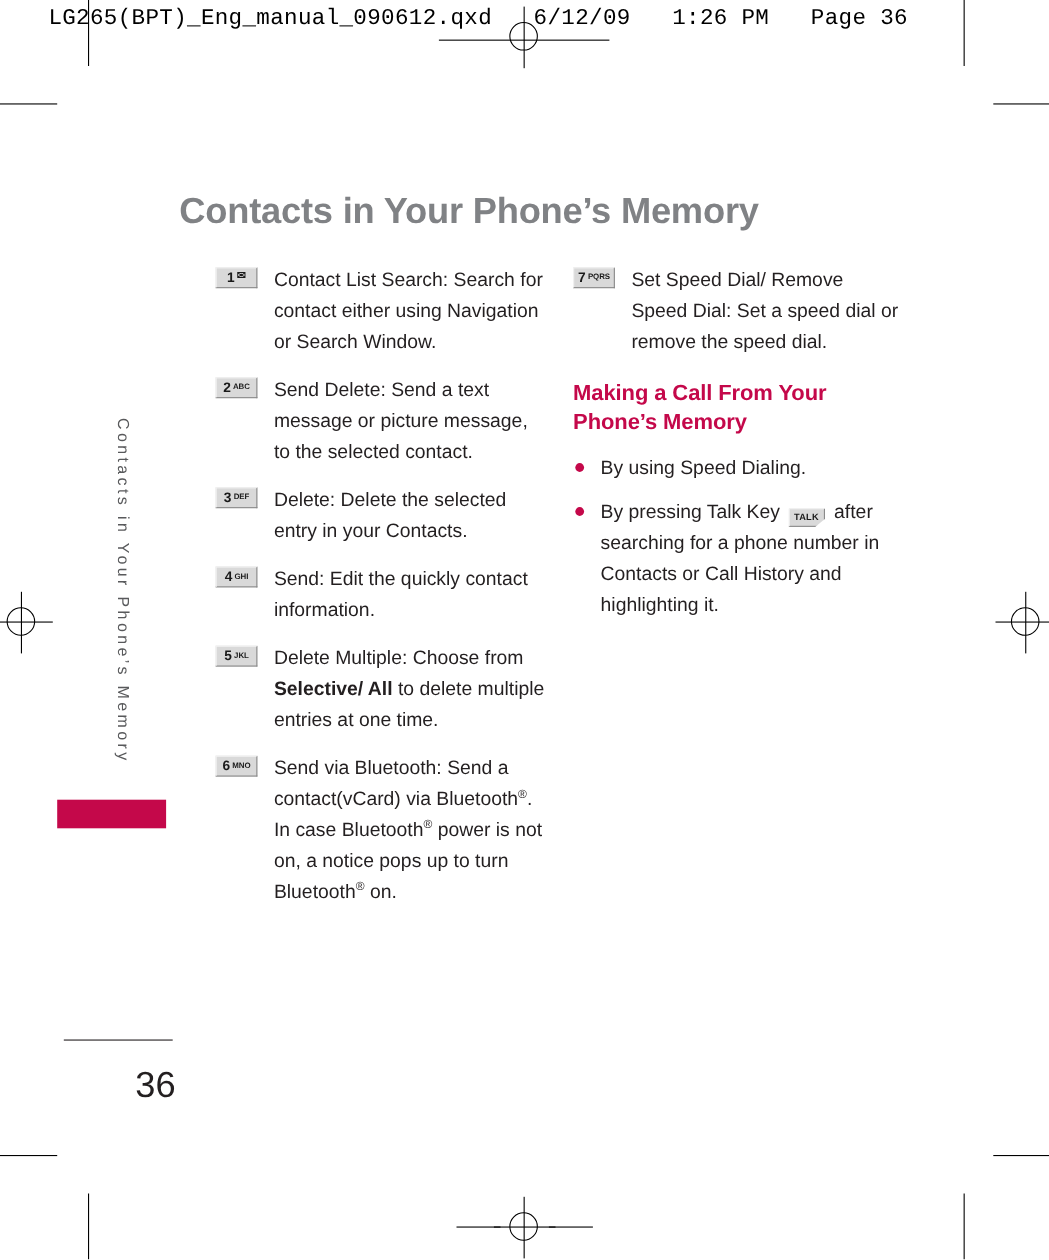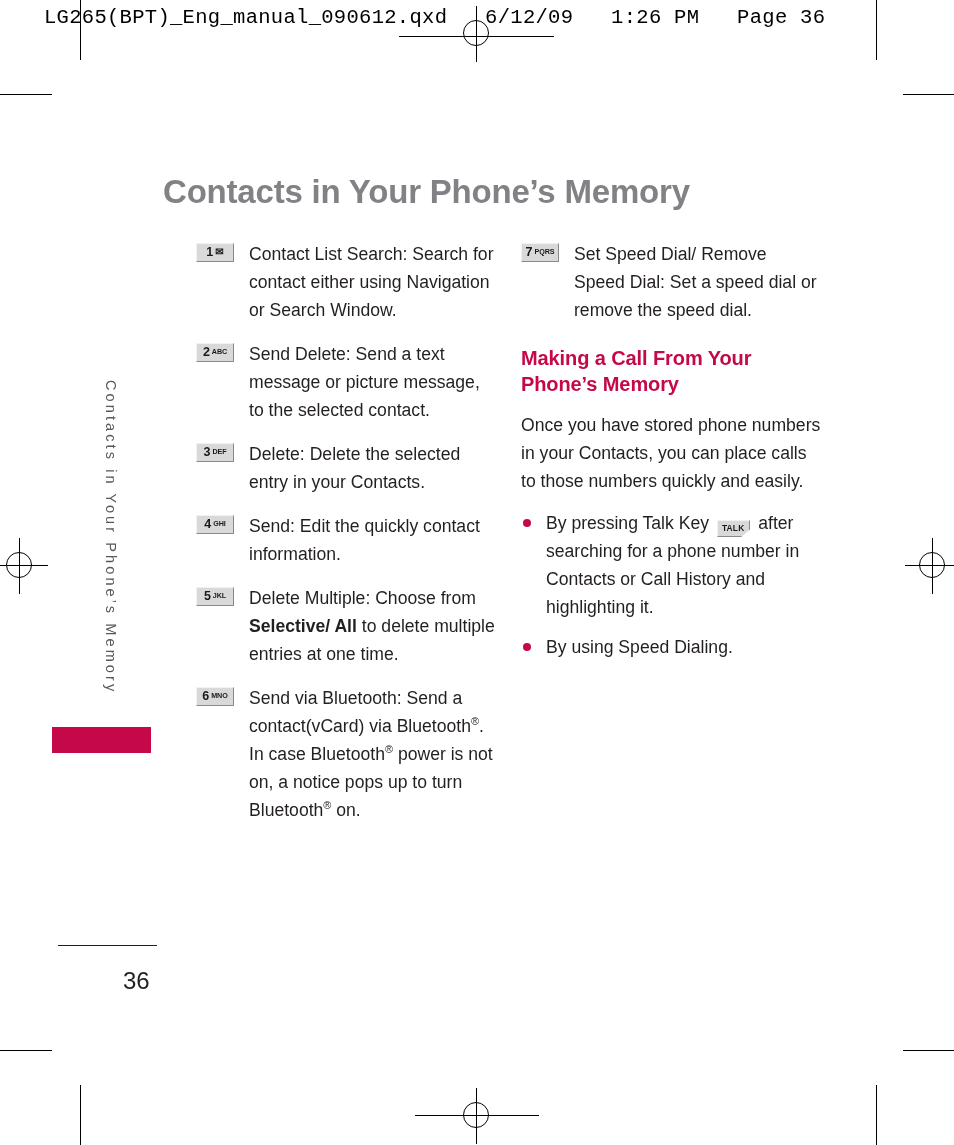--- a/index.html
+++ b/index.html
@@ -202,21 +202,21 @@
     left: 58px;
     top: 945px;
     width: 99px;
     height: 1px;
     background: #231f20;
   }
   .page-number {
     position: absolute;
     left: 123px;
     top: 967px;
-    font-size: 24px;
+    font-size: 33px;
     color: #231f20;
   }
 
   sup.reg { font-size: 0.62em; vertical-align: super; line-height: 0; }
 </style>
 </head>
 <body>
 
 <div class="crop-line" style="left:80px; top:0; width:1px; height:60px;"></div>
 <div class="crop-line" style="left:876px; top:0; width:1px; height:60px;"></div>
@@ -314,28 +314,27 @@
   <div class="key-item">
     <span class="keycap">
       <span class="k-num">7</span>
       <span class="k-sub">PQRS</span>
     </span>
     <span class="k-term">Set Speed Dial/ Remove Speed Dial</span><span>:</span><span> Set a speed dial or remove the speed dial.</span>
   </div>
 
   <h2 class="section-heading" style="color:#C4084A;">Making a Call From Your Phone’s Memory</h2>
 
-  <p class="body-para">Once you have stored phone numbers in your Contacts, you can place calls to those numbers quickly and easily.</p>
+
+  <div class="bullet-item">
+    <span class="bullet-dot" style="background:#C4084A;"></span>
+    <span>By using Speed Dialing.</span>
+  </div>
 
   <div class="bullet-item">
     <span class="bullet-dot" style="background:#C4084A;"></span>
     <span>By pressing Talk Key </span><span class="talkcap">TALK</span><span> after searching for a phone number in Contacts or Call History and highlighting it.</span>
   </div>
 
-  <div class="bullet-item">
-    <span class="bullet-dot" style="background:#C4084A;"></span>
-    <span>By using Speed Dialing.</span>
-  </div>
-
 </div>
 
 <div class="footer-rule"></div>
 <div class="page-number">36</div>
 
 </body></html>

